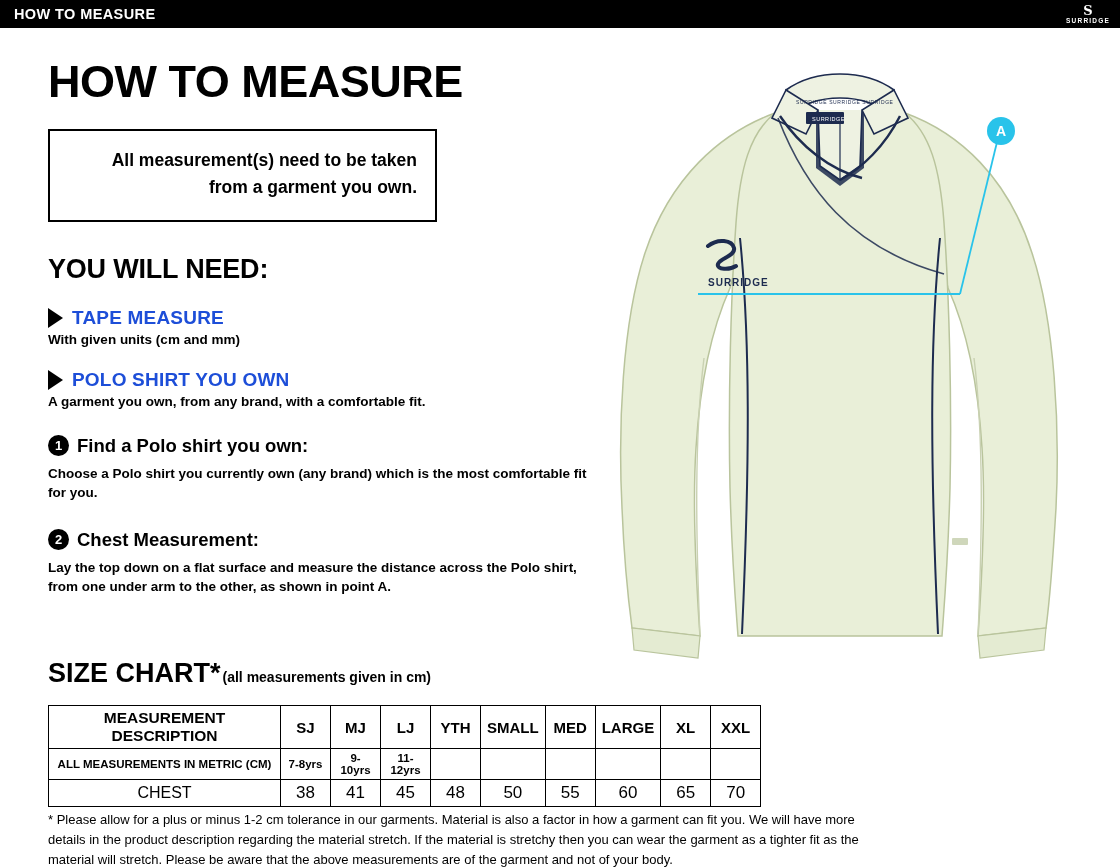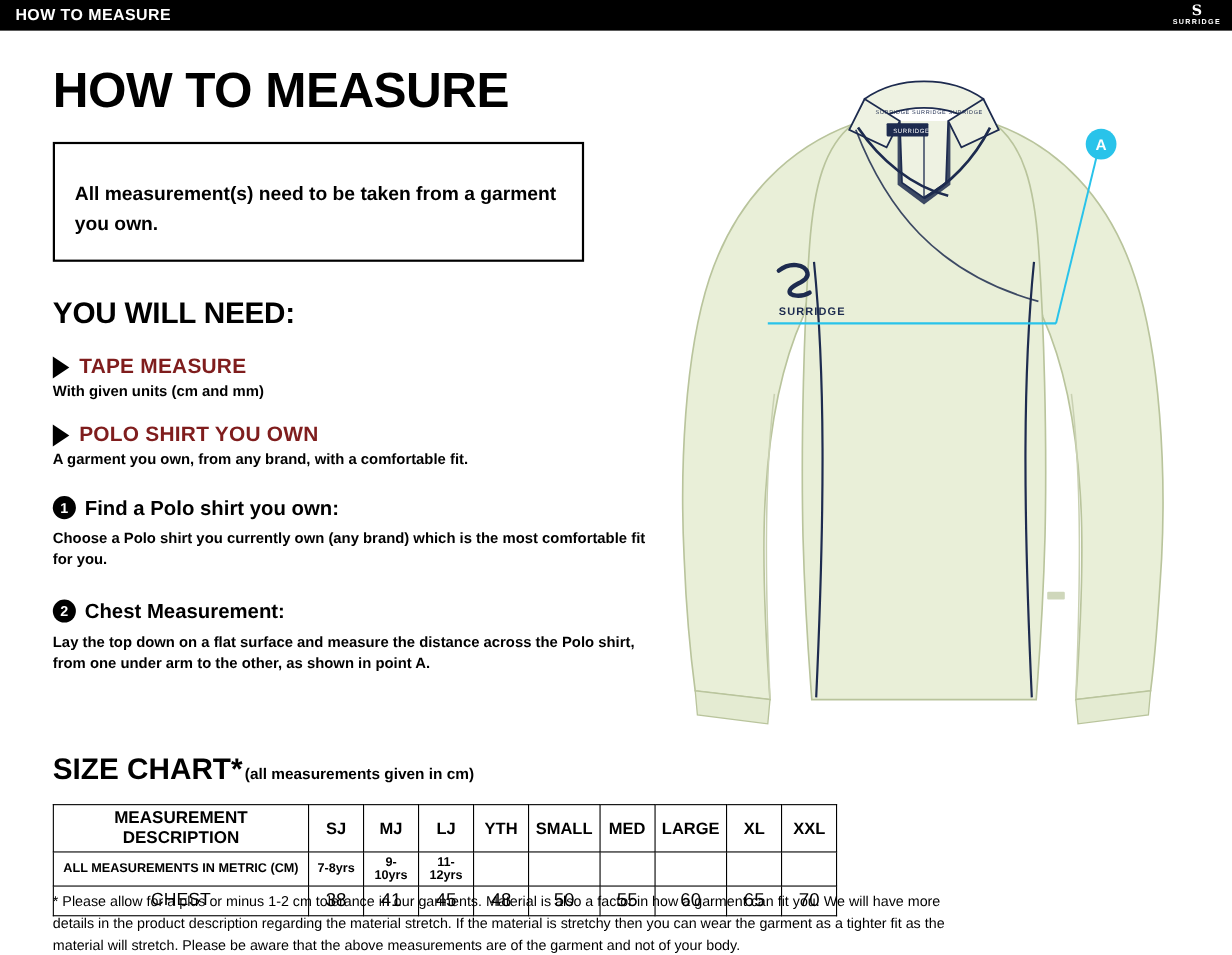--- a/index.html
+++ b/index.html
@@ -75,22 +75,23 @@
     font-weight: bold;
     margin: 0;
     letter-spacing: -0.5px;
     color: #000;
     line-height: 1.05;
   }
 
   .notice-box {
     margin-top: 24px;
     border: 2px solid #000;
-    padding: 32px 18px 18px 18px;
-    width: 483px;
+    padding: 16px 18px 18px 18px;
+    width: 389px;
+    text-align: right;
   }
   .notice-box p {
     margin: 0;
     font-size: 17.5px;
     font-weight: bold;
     line-height: 1.55;
     color: #000;
   }
 
   h2.section-title {
@@ -111,21 +112,21 @@
     width: 0; height: 0;
     border-left: 15px solid #000;
     border-top: 10px solid transparent;
     border-bottom: 10px solid transparent;
     display: inline-block;
   }
   .need-label {
     font-size: 19px;
     font-weight: bold;
     letter-spacing: 0.2px;
-    color: #7f1d1d;
+    color: #1d4ed8;
   }
   .need-sub {
     font-size: 13.5px;
     font-weight: bold;
     margin-top: 3px;
     color: #000;
   }
   .need-item.first .need-sub { margin-left: 0px; }
 
   .step { margin-top: 26px; }
@@ -156,21 +157,21 @@
     font-weight: bold;
     line-height: 1.45;
     margin-top: 7px;
     color: #000;
   }
 
   
   .sizechart-wrap {
     position: absolute;
     left: 48px;
-    top: 656px;
+    top: 630px;
     width: 1030px;
   }
   .sizechart-title {
     font-size: 27px;
     font-weight: bold;
     color: #000;
     display: flex;
     align-items: baseline;
   }
   .sizechart-title .small {

